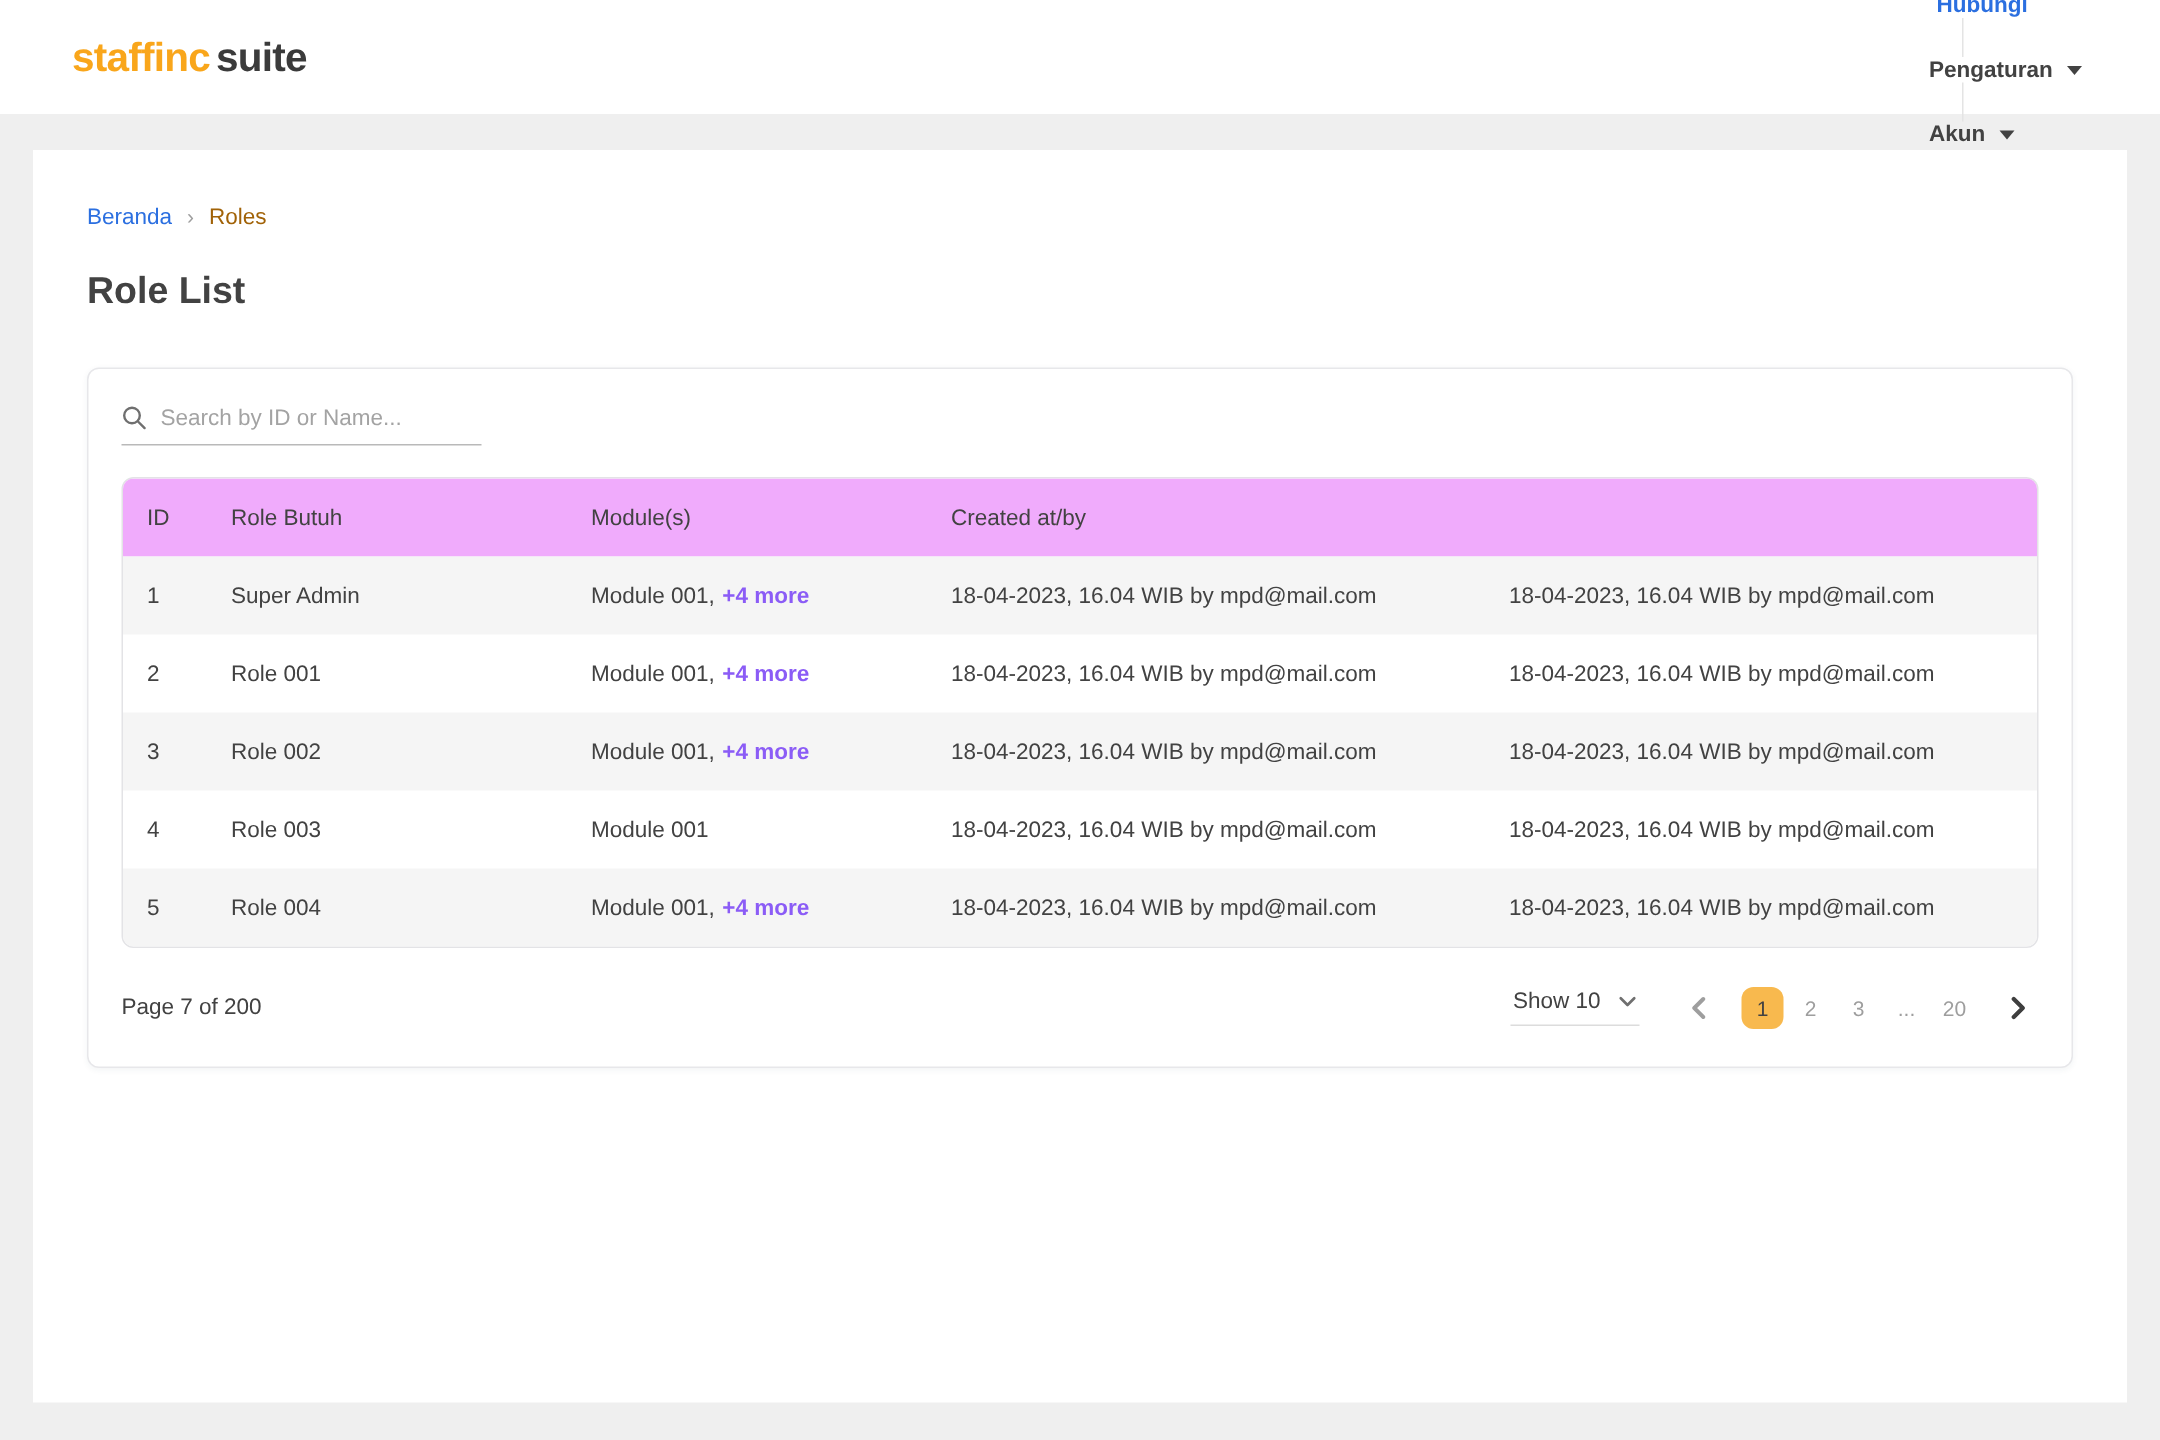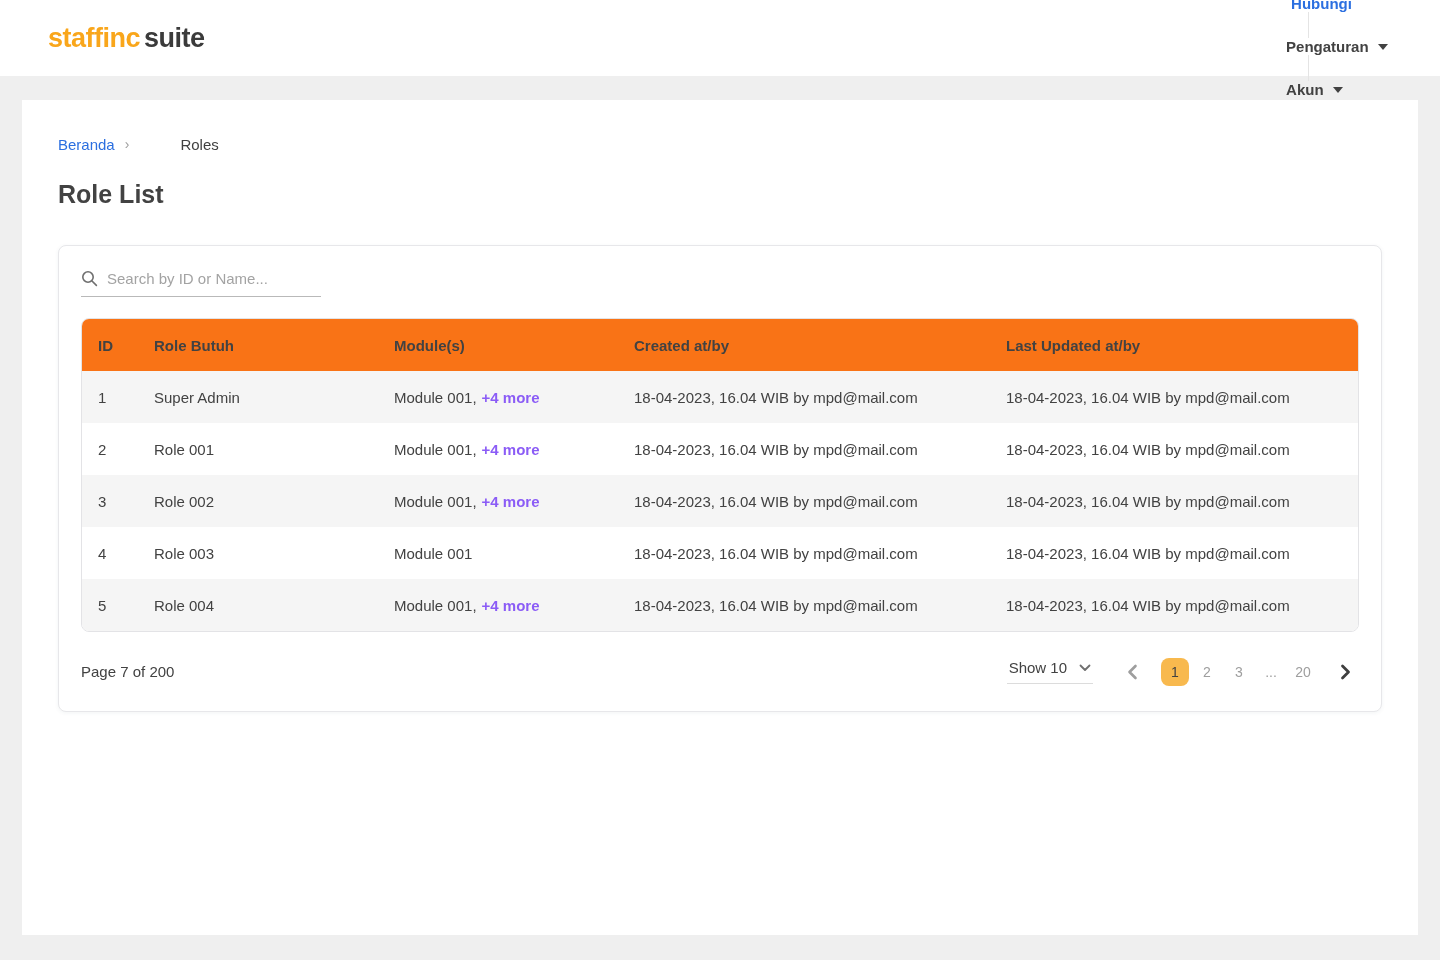--- a/index.html
+++ b/index.html
@@ -43,21 +43,21 @@
   
   .main-content {
     margin: 24px 22px 25px;
     min-height: 835px;
     background: #ffffff;
     padding: 36px;
   }
   .breadcrumb { font-size: 15px; display: flex; align-items: flex-start; gap: 10px; }
   .breadcrumb-home { color: #2b6fe0; text-decoration: none; cursor: pointer; }
   .breadcrumb-sep { color: #9e9e9e; font-size: 14px; }
-  .breadcrumb-current { color: #404040; margin-left: 41px; }
+  .breadcrumb-current { color: #a16207; }
   .page-title { font-size: 25px; font-weight: 700; color: #424242; margin-top: 27px; }
 
   
   .card {
     margin-top: 36px;
     border: 1px solid #e7e7ea;
     border-radius: 8px;
     background: #ffffff;
     box-shadow: 0 1px 4px rgba(40,60,90,0.06);
     padding: 24px 22px 0 22px;
@@ -87,21 +87,21 @@
     overflow: hidden;
   }
   .t-row {
     display: grid;
     grid-template-columns: 56px 240px 240px 372px 1fr;
     padding-left: 16px;
     height: 52px;
     align-items: center;
     font-size: 15px;
   }
-  .t-head { font-weight: 700; color: #424242; background: #f97316; }
+  .t-head { font-weight: 400; color: #424242; background: #f0abfc; }
   .t-row.stripe { background: #f5f5f5; }
   .t-cell { padding-right: 12px; white-space: nowrap; overflow: hidden; }
   .more-link { color: #8b5cf6; font-weight: 700; text-decoration: none; cursor: pointer; margin-left: 5px; }
 
   
   .card-footer {
     height: 79px;
     display: flex;
     align-items: center;
     justify-content: space-between;
@@ -176,21 +176,20 @@
       </svg>
       <input class="search-input" type="text" placeholder="Search by ID or Name..." style="">
     </div>
 
     <div class="role-table">
       <div class="t-row t-head">
         <div class="t-cell">ID</div>
         <div class="t-cell">Role Butuh</div>
         <div class="t-cell">Module(s)</div>
         <div class="t-cell">Created at/by</div>
-        <div class="t-cell">Last Updated at/by</div>
       </div>
 
       <div class="t-row stripe">
         <div class="t-cell">1</div>
         <div class="t-cell">Super Admin</div>
         <div class="t-cell"><span>Module 001,</span><a class="more-link">+4 more</a></div>
         <div class="t-cell">18-04-2023, 16.04 WIB by mpd@mail.com</div>
         <div class="t-cell">18-04-2023, 16.04 WIB by mpd@mail.com</div>
       </div>
 

